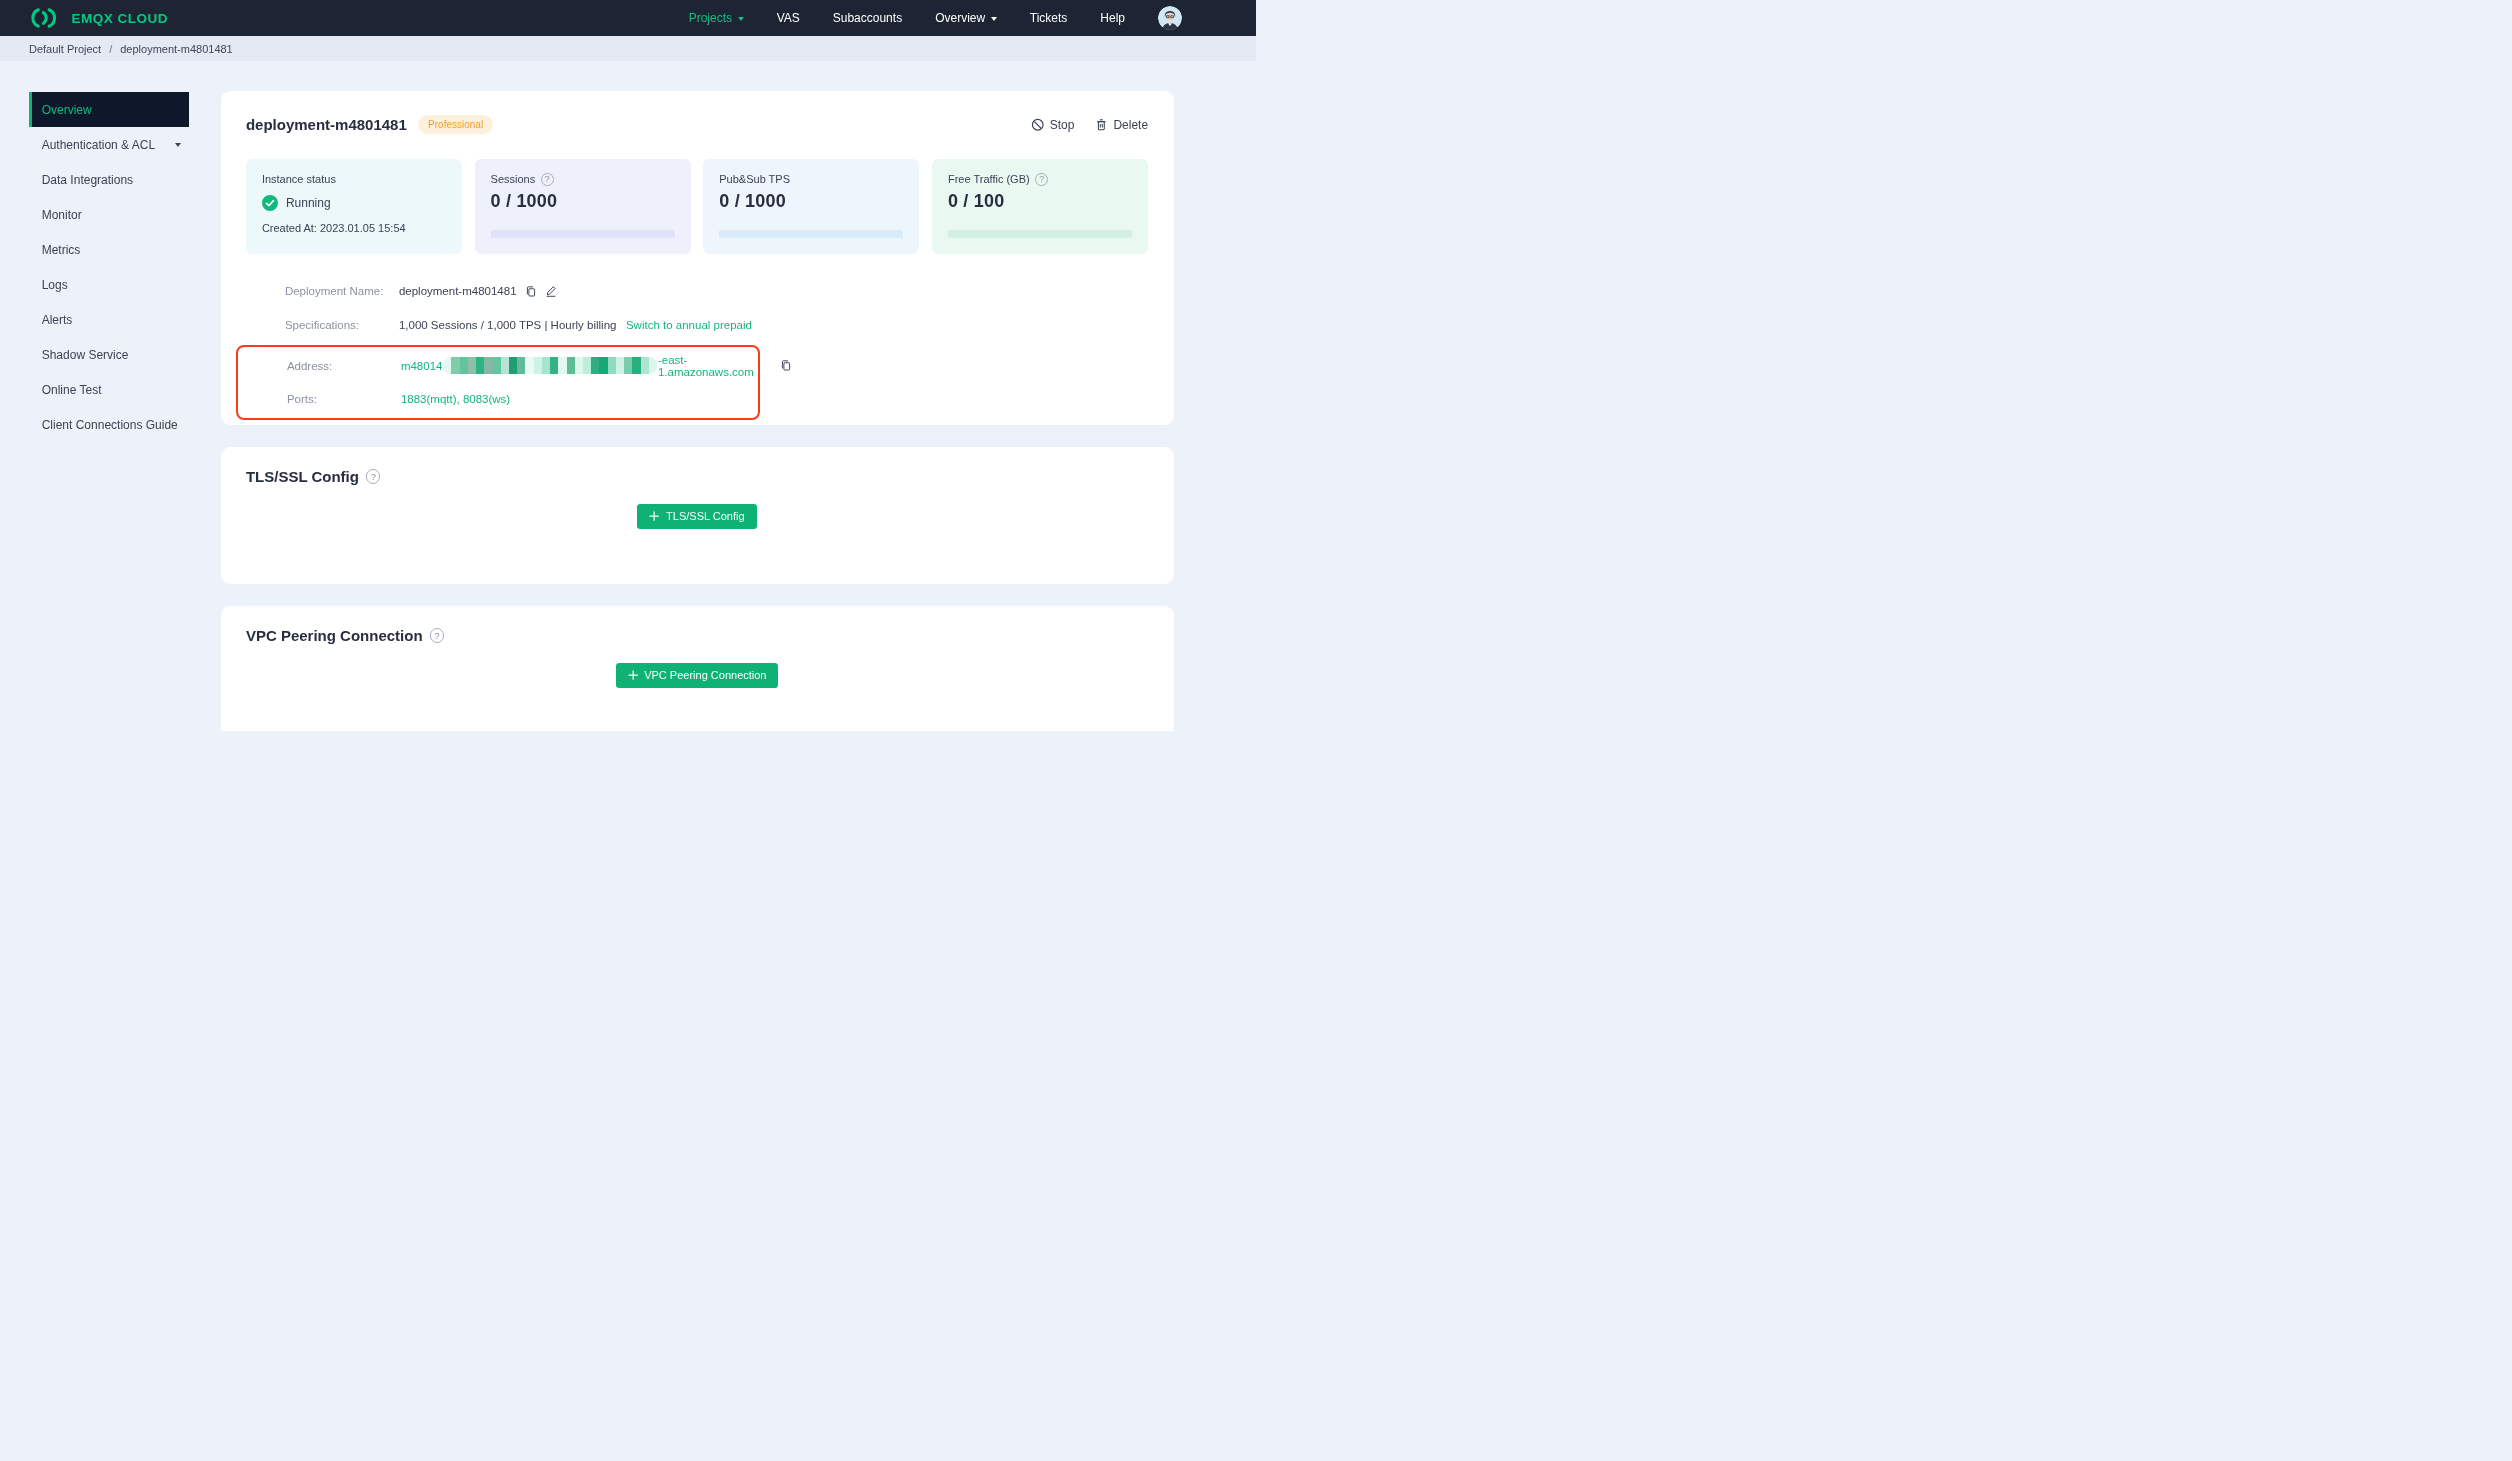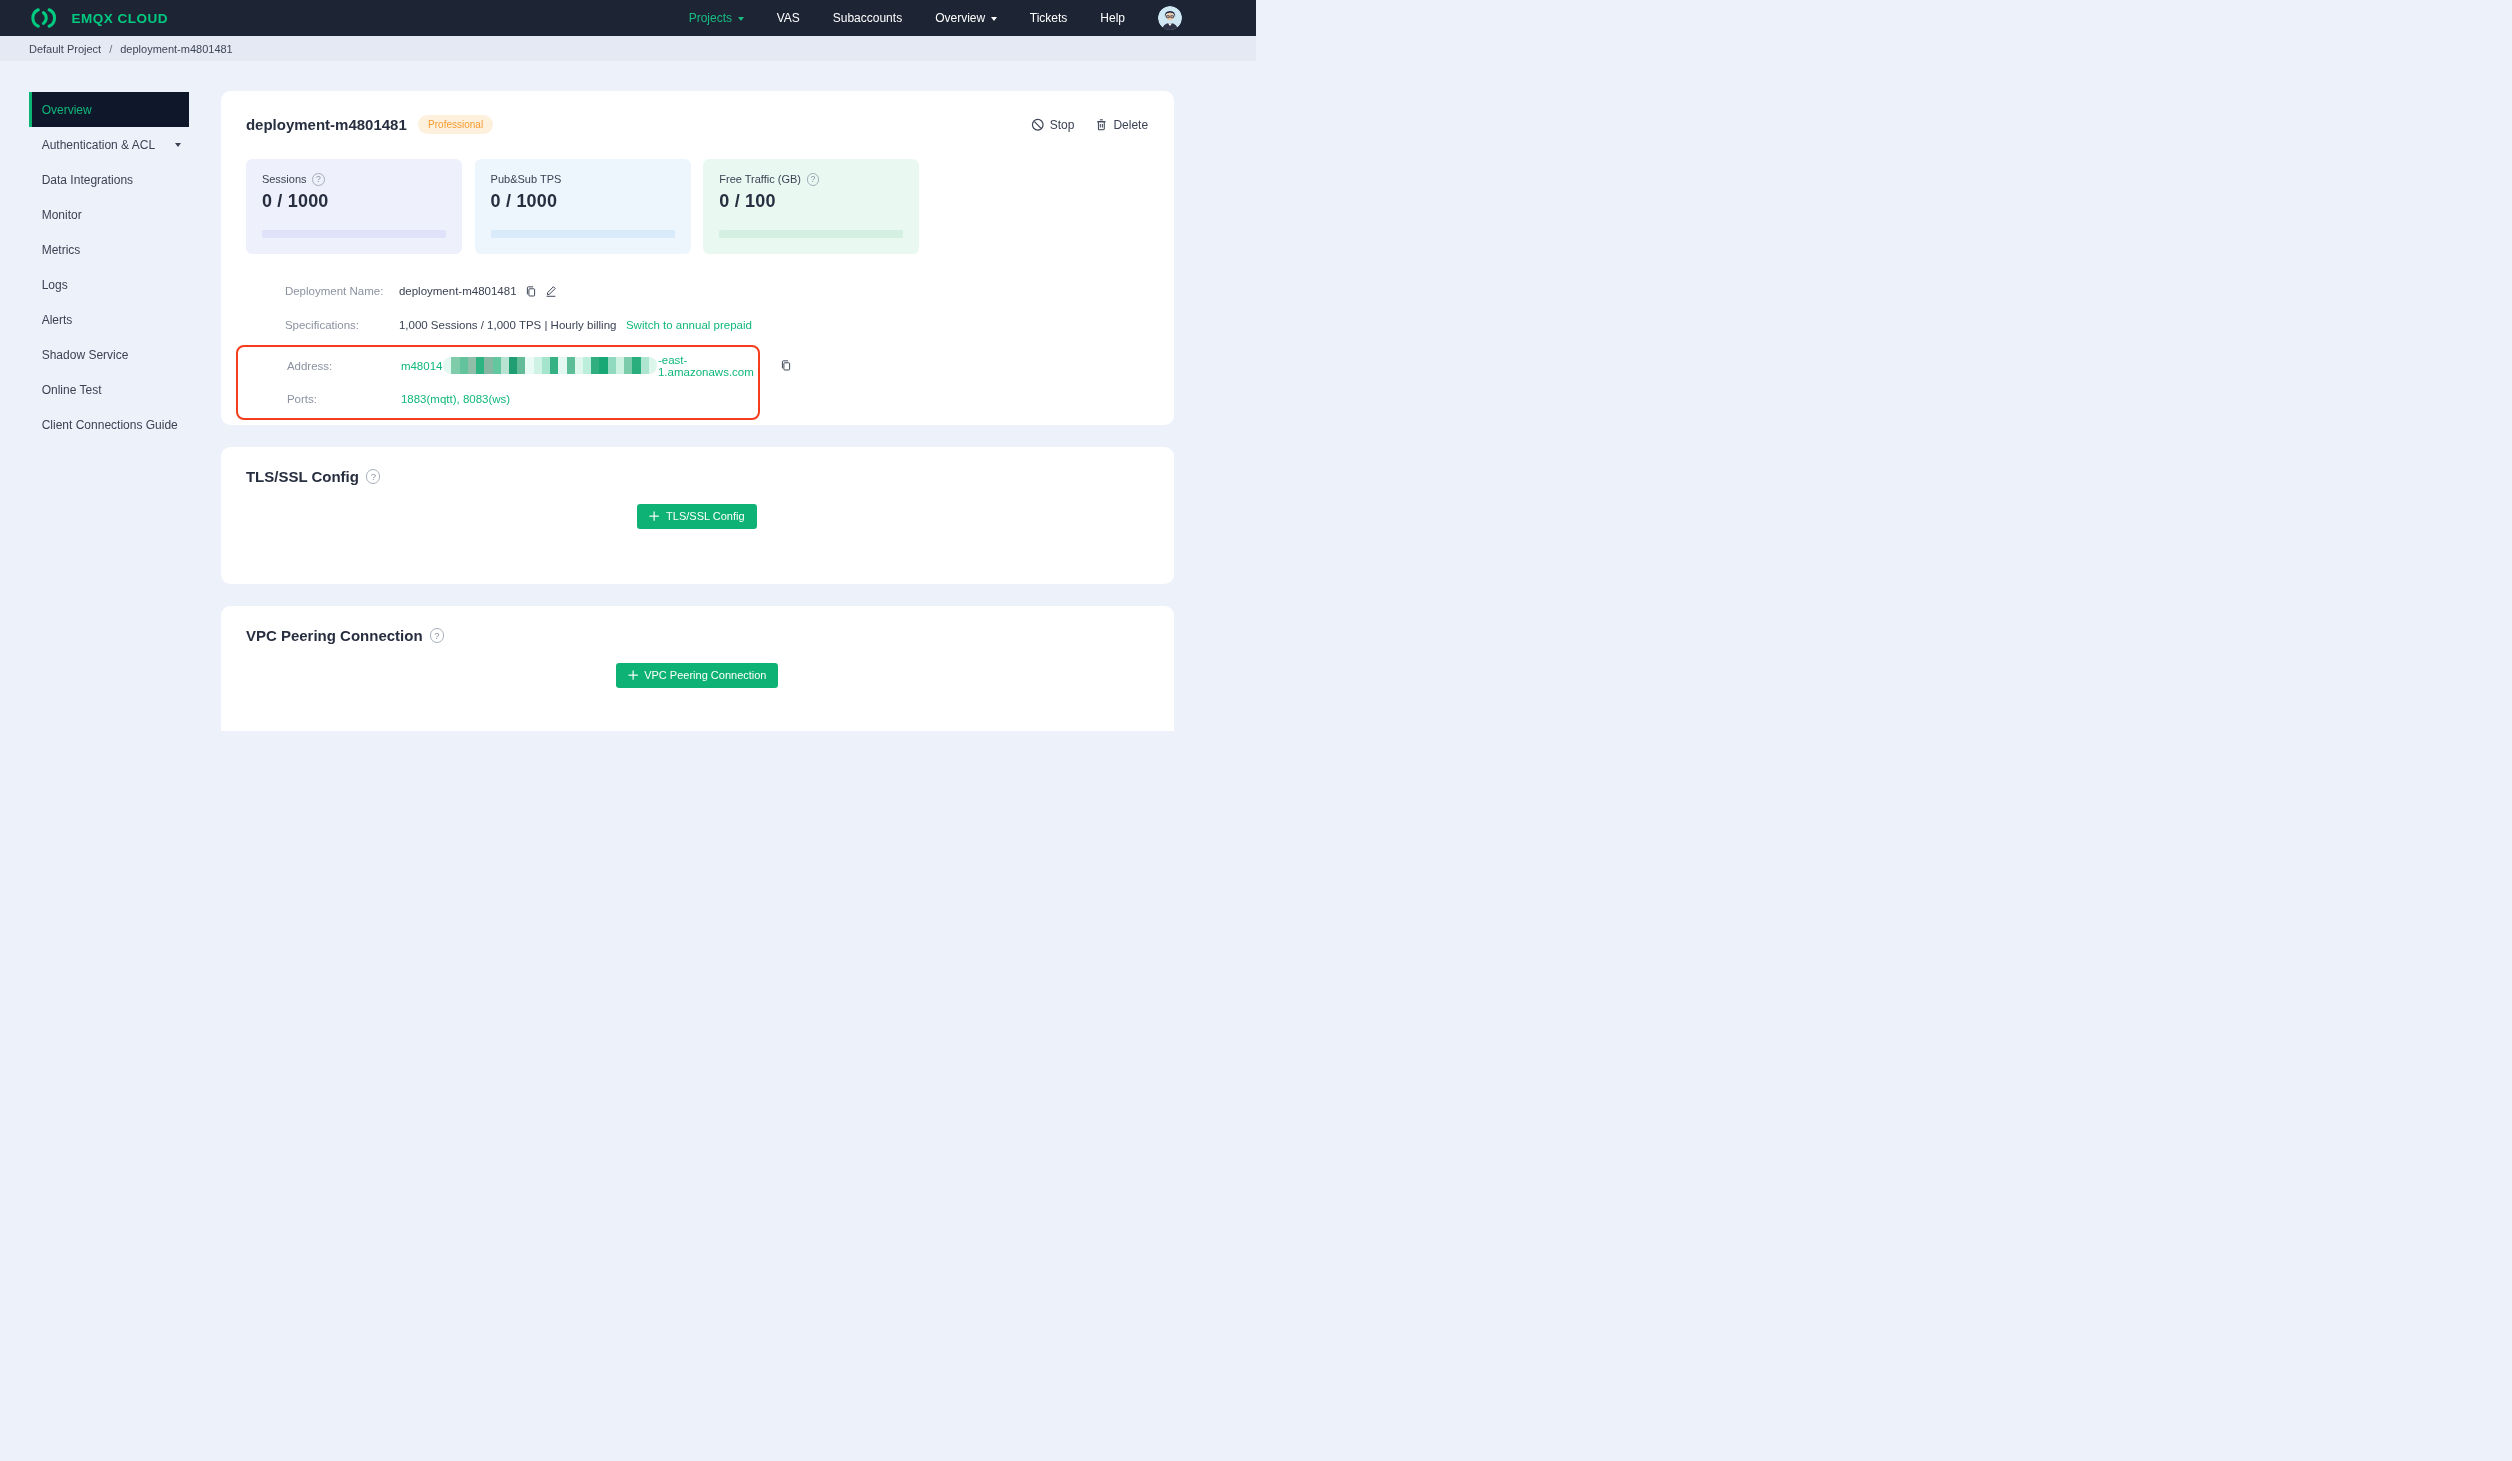--- a/index.html
+++ b/index.html
@@ -189,20 +189,33 @@
                 <line x1="6.7" y1="7" x2="6.7" y2="11.5"></line>
                   <line x1="9.3" y1="7" x2="9.3" y2="11.5"></line>
               </svg>
             </span>
             <span>Delete</span>
           </button>
         </div>
       </div>
 
       <div class="stats">
+        <div class="stat" style="background: rgb(236, 248, 250);">
+          <div class="stat-label">Instance status</div>
+          <div class="run-row">
+            <span style="display:flex;">
+              <svg width="16" height="16" viewBox="0 0 20 20">
+                  <circle cx="10" cy="10" r="10" fill="#11b97d"></circle>
+                  <polyline points="5.6,10.4 8.8,13.2 14.4,6.9" fill="none" stroke="#fff" stroke-width="2.1" stroke-linecap="round" stroke-linejoin="round"></polyline>
+                </svg>
+            </span>
+            <span>Running</span>
+          </div>
+          <div class="created">Created At: 2023.01.05 15:54</div>
+        </div>
 
         <div class="stat" style="background: rgb(238, 240, 252);">
           <div class="stat-label">
             <span>Sessions</span>
             <span class="help">?</span>
           </div>
           <div class="stat-value">0 / 1000</div>
           <div class="bar" style="background: rgb(223, 226, 248);"></div>
         </div>
 

